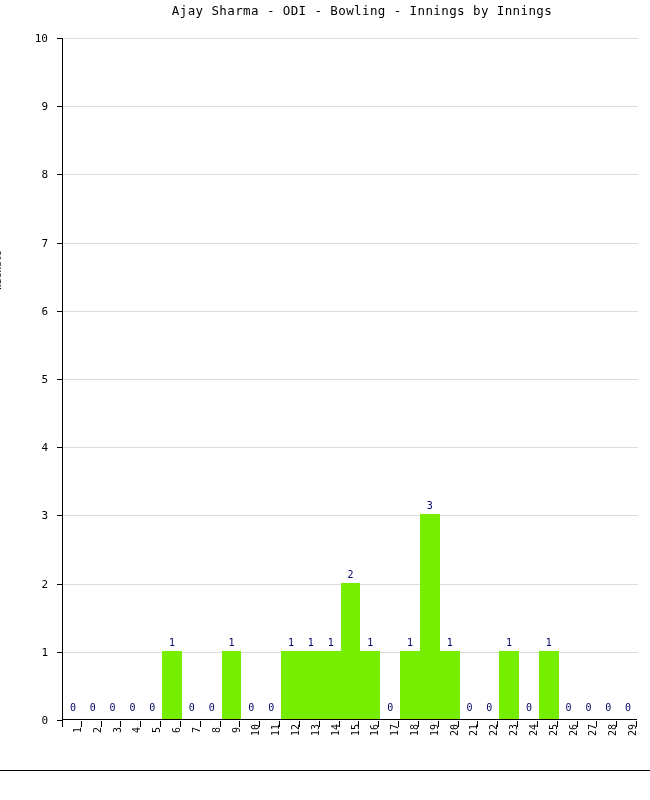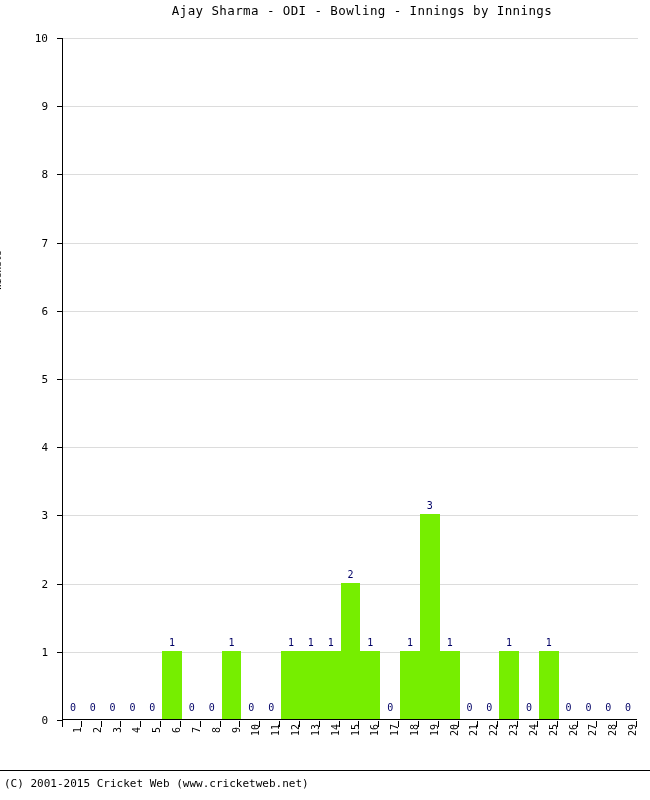--- a/index.html
+++ b/index.html
@@ -427,15 +427,14 @@
       </div>
       <div class="lblcell">
         <span>28</span>
       </div>
       <div class="lblcell">
         <span>29</span>
       </div>
     </div>
 
   <div class="footer-rule"></div>
-  <div class="footer-text">(C) 2001-2015 Cricket Web (www.cricketweb.net)</div>
 
 </div>
 
 </body></html>

